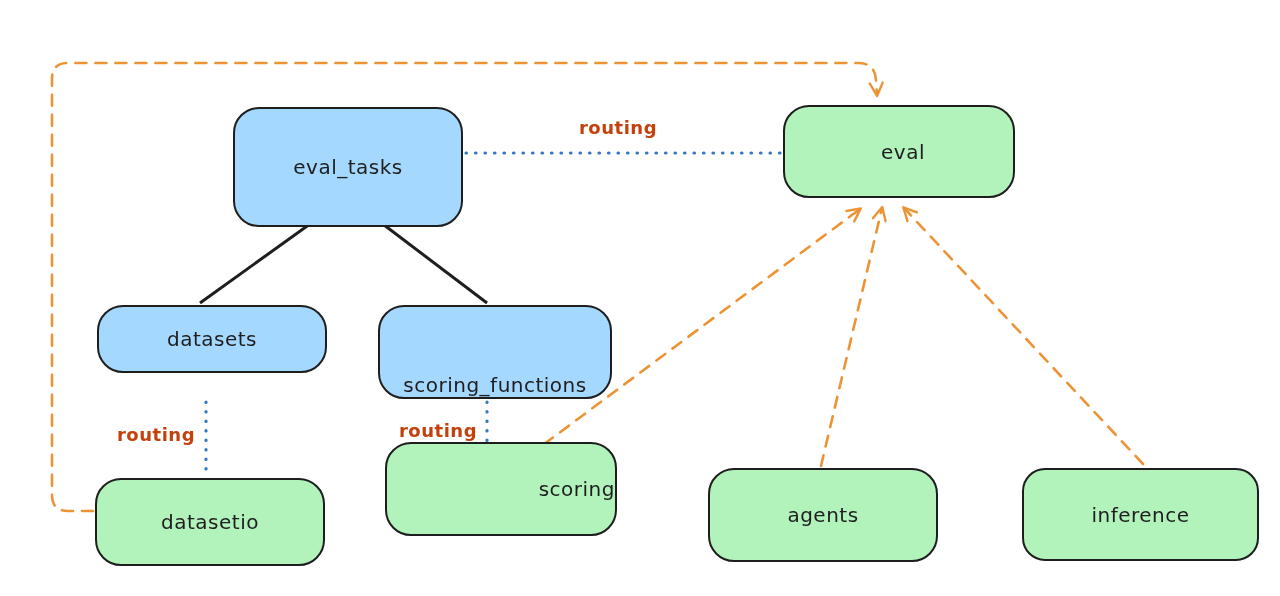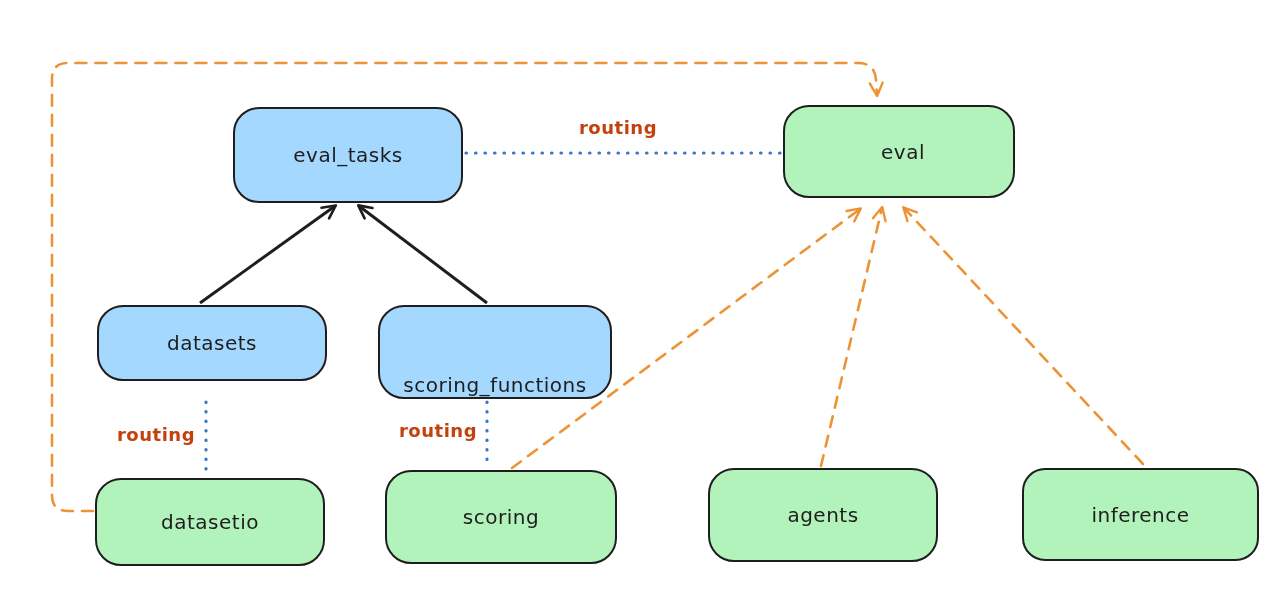--- a/index.html
+++ b/index.html
@@ -25,26 +25,26 @@
   .node-green{background:#b2f2bb;}
   .edge-label{
     position:absolute;
     color:#c2410c;
     font-size:18px;
     font-weight:bold;
     letter-spacing:0.5px;
     text-align:center;
   }
   
-  #n-eval_tasks{left:233px;top:107px;width:230px;height:96px;}
+  #n-eval_tasks{left:233px;top:107px;width:230px;height:120px;}
   #n-eval{left:783px;top:105px;width:232px;height:93px;padding-left:8px;}
-  #n-datasets{left:97px;top:305px;width:230px;height:76px;}
+  #n-datasets{left:97px;top:305px;width:230px;height:68px;}
   #n-scoring_functions{left:378px;top:305px;width:234px;height:94px;align-items:flex-end;}
   #n-datasetio{left:95px;top:478px;width:230px;height:88px;text-align:center;}
-  #n-scoring{left:385px;top:470px;width:232px;height:94px;}
+  #n-scoring{left:385px;top:442px;width:232px;height:94px;justify-content:flex-end;}
   #n-agents{left:708px;top:468px;width:230px;height:94px;}
   #n-inference{left:1022px;top:468px;width:237px;height:93px;border-radius:23px;}
   #lbl-routing-top{left:572px;top:117px;width:92px;}
   #lbl-routing-datasets{left:112px;top:424px;width:88px;}
   #lbl-routing-scoring{left:394px;top:420px;width:88px;}
   .stroke-black{stroke:#1e1e1e;}
   .stroke-blue{stroke:#3477c2;}
   .stroke-orange{stroke:#ec9335;}
 </style>
 </head>

